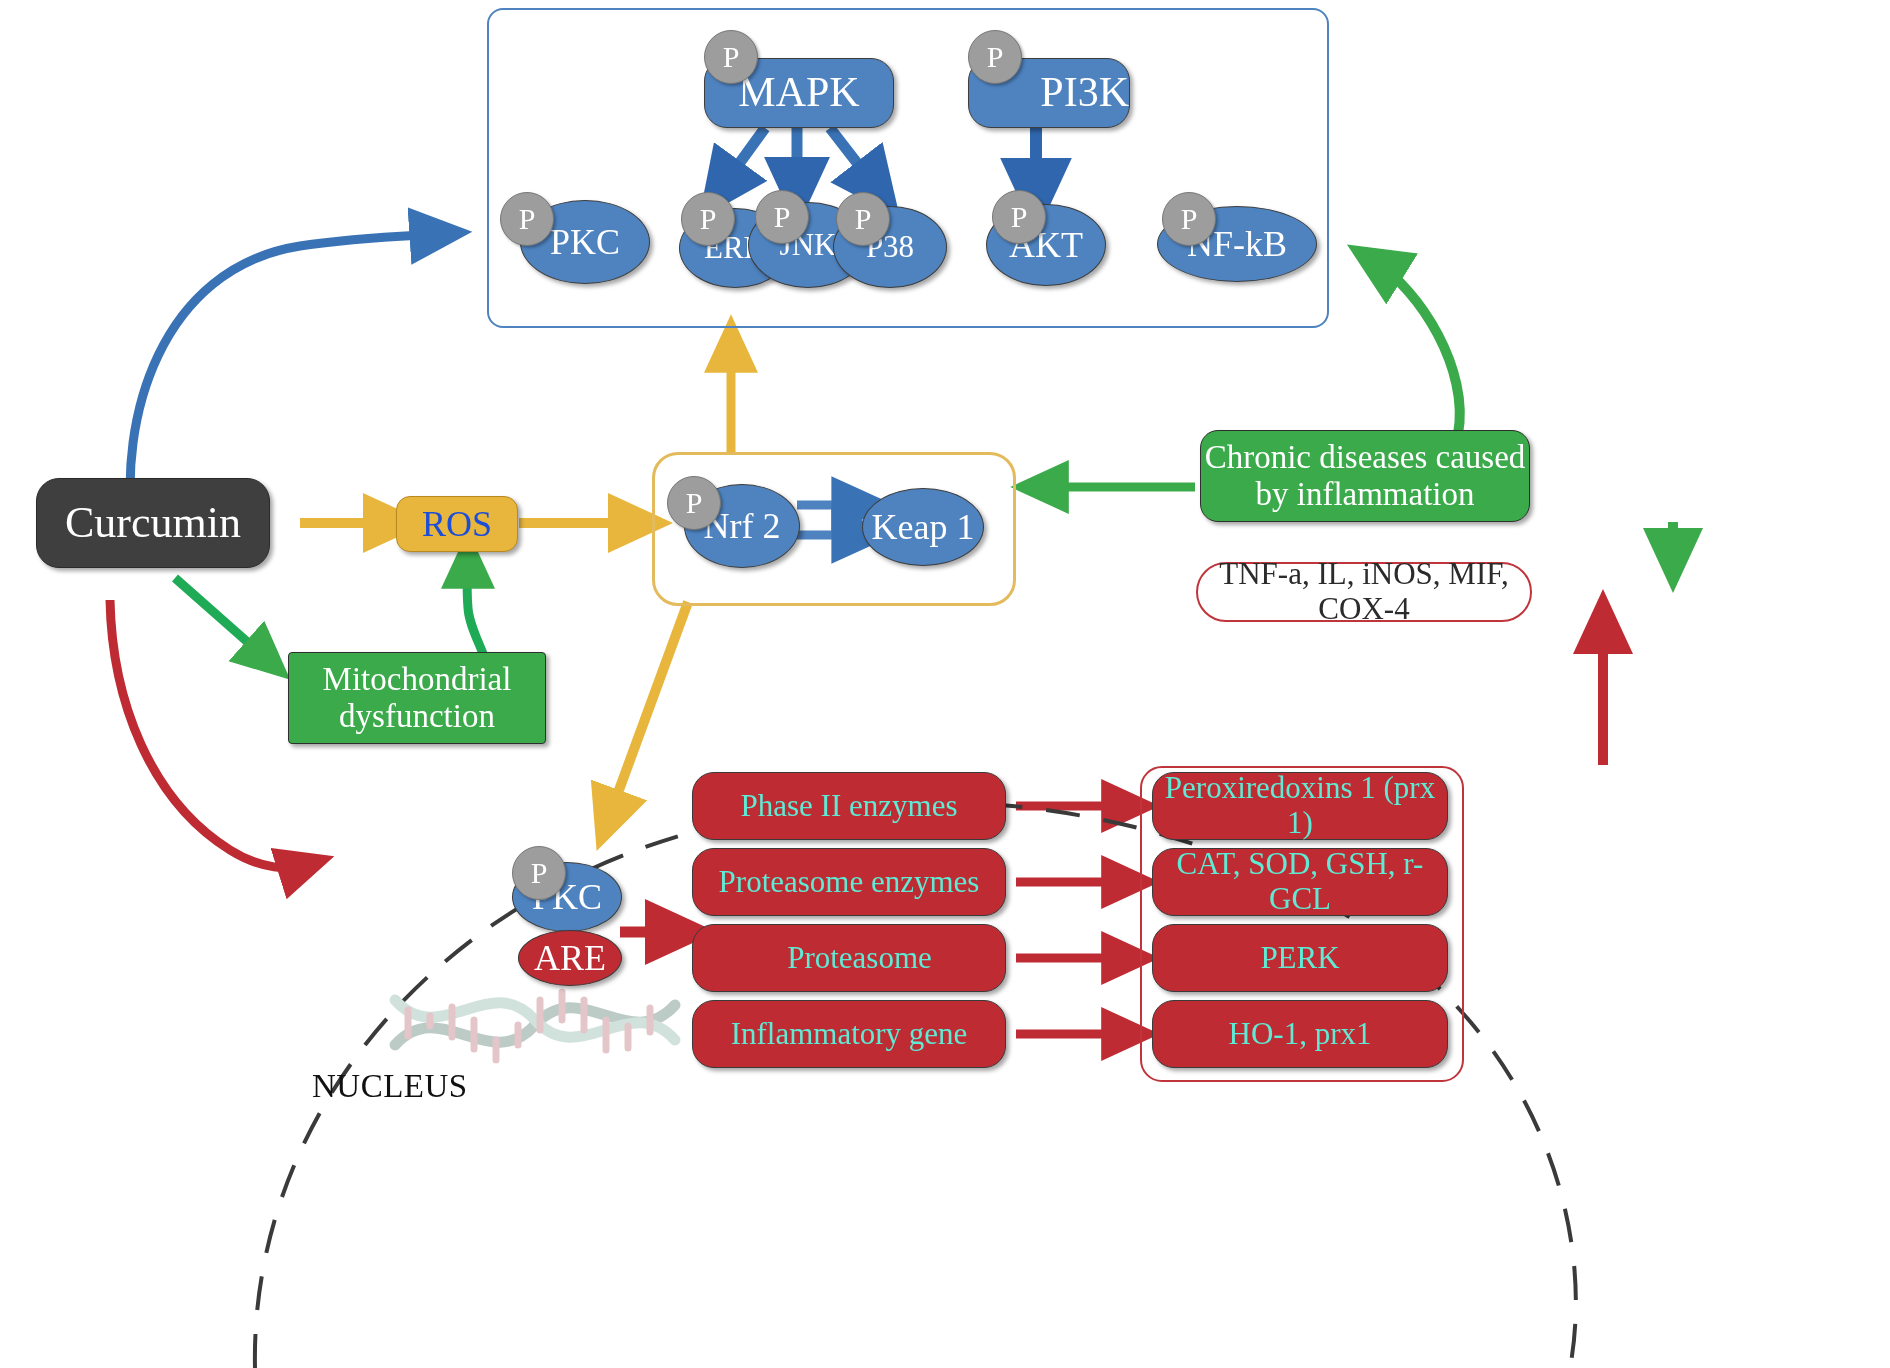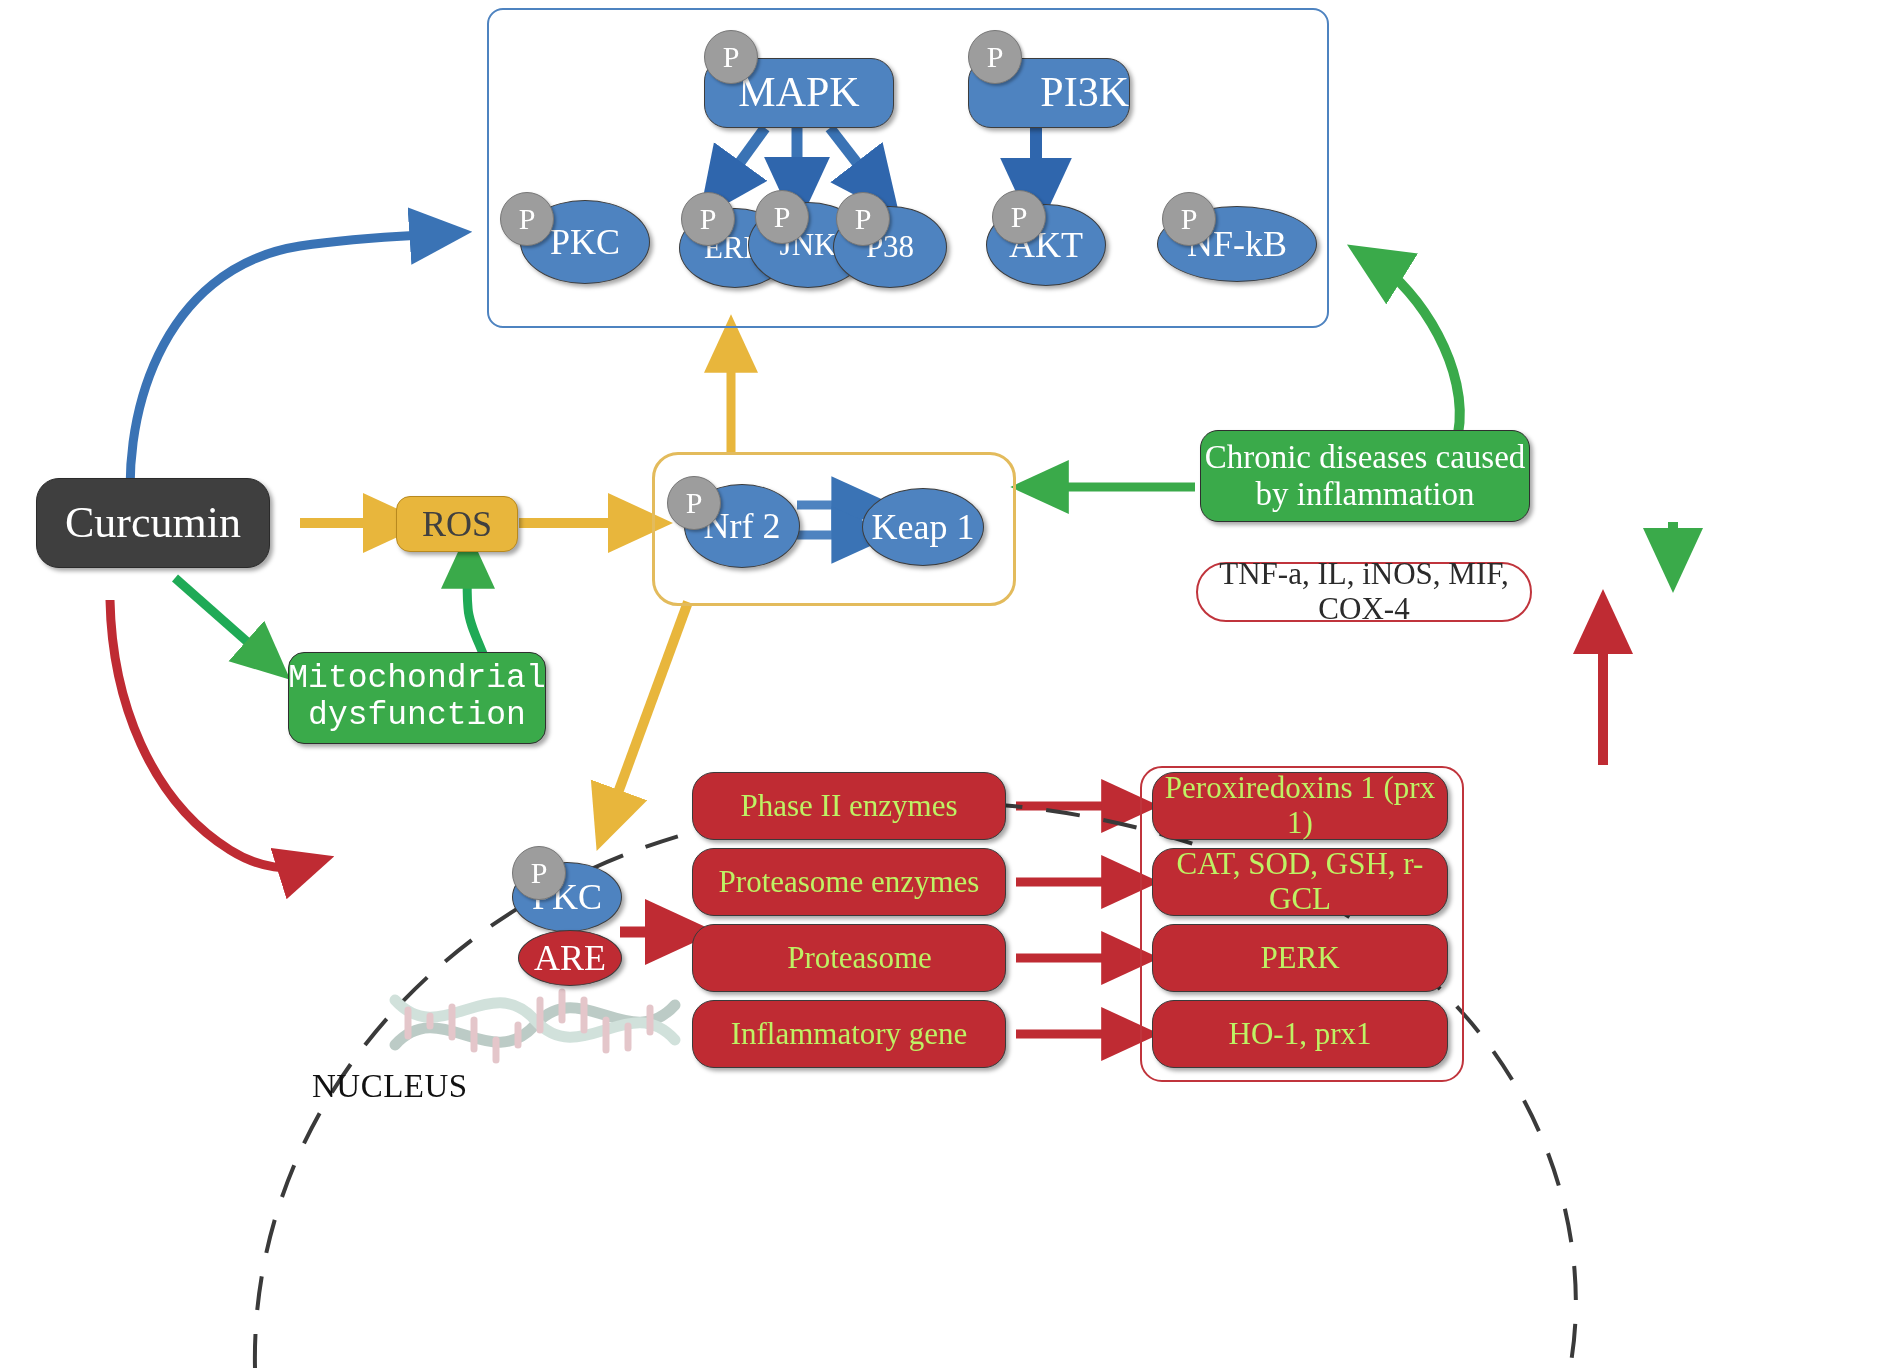--- a/index.html
+++ b/index.html
@@ -11,23 +11,23 @@
   .node{
     position:absolute;display:flex;align-items:center;justify-content:center;
     text-align:center;line-height:1.12;box-sizing:border-box;
   }
   .rrect{border-radius:22px;}
   .shadow{box-shadow:3px 3px 4px rgba(0,0,0,.35);}
 
   .blue-box{background:#4e83c0;border:1.5px solid #3d3d3d;color:#ffffff;}
   .blue-ell{background:#4e83c0;border:1.5px solid #3d3d3d;color:#ffffff;border-radius:50%;}
   .dark-box{background:#3f3f3f;border:1.5px solid #2a2a2a;color:#ffffff;}
-  .amber-box{background:#e8b63c;border:1.5px solid #b8891f;color:#404040;}
+  .amber-box{background:#e8b63c;border:1.5px solid #b8891f;color:#1d4ed8;}
   .green-box{background:#3aaa4a;border:1.5px solid #2f2f2f;color:#ffffff;}
-  .red-box{background:#bf2b33;border:1.5px solid #3a3a3a;color:#bef264;}
+  .red-box{background:#bf2b33;border:1.5px solid #3a3a3a;color:#5eead4;}
   .red-ell{background:#bf2b33;border:1.5px solid #3a3a3a;color:#ffffff;border-radius:50%;}
   .red-outline{background:#ffffff;border:2px solid #c0343c;color:#2b2b2b;border-radius:40px;}
 
   
   .pbadge{
     position:absolute;width:52px;height:52px;border-radius:50%;
     background:#9d9d9d;border:1px solid #777;color:#fff;
     display:flex;align-items:center;justify-content:center;
     font-size:30px;font-family:"Liberation Serif",serif;
     box-shadow:2px 2px 3px rgba(0,0,0,.3);z-index:40;
@@ -200,21 +200,21 @@
   </div>
 
   <div class="node rrect dark-box shadow t30" style="left:36px;top:478px;width:234px;height:90px;font-size:44px;">
     <span>Curcumin</span>
   </div>
 
   <div class="node rrect amber-box shadow t26" style="left:396px;top:496px;width:122px;height:56px;border-radius:14px;">
     <span>ROS</span>
   </div>
 
-  <div class="node rrect green-box shadow" style="left:288px;top:652px;width:258px;height:92px;border-radius:16px;flex-direction:column;font-size:33px;font-family:Liberation Mono, monospace;">
+  <div class="node rrect green-box shadow" style="left:288px;top:652px;width:258px;height:92px;border-radius:4px;flex-direction:column;font-size:33px;">
     <span>Mitochondrial</span>
     <span>dysfunction</span>
   </div>
 
   <div class="panel-amber" style="left:652px;top:452px;width:358px;height:148px;"></div>
 
   <div class="node blue-ell shadow t26" style="left:684px;top:484px;width:116px;height:84px;">
     <span>Nrf 2</span>
   </div>
   <div class="pbadge" style="left:667px;top:476px;">

